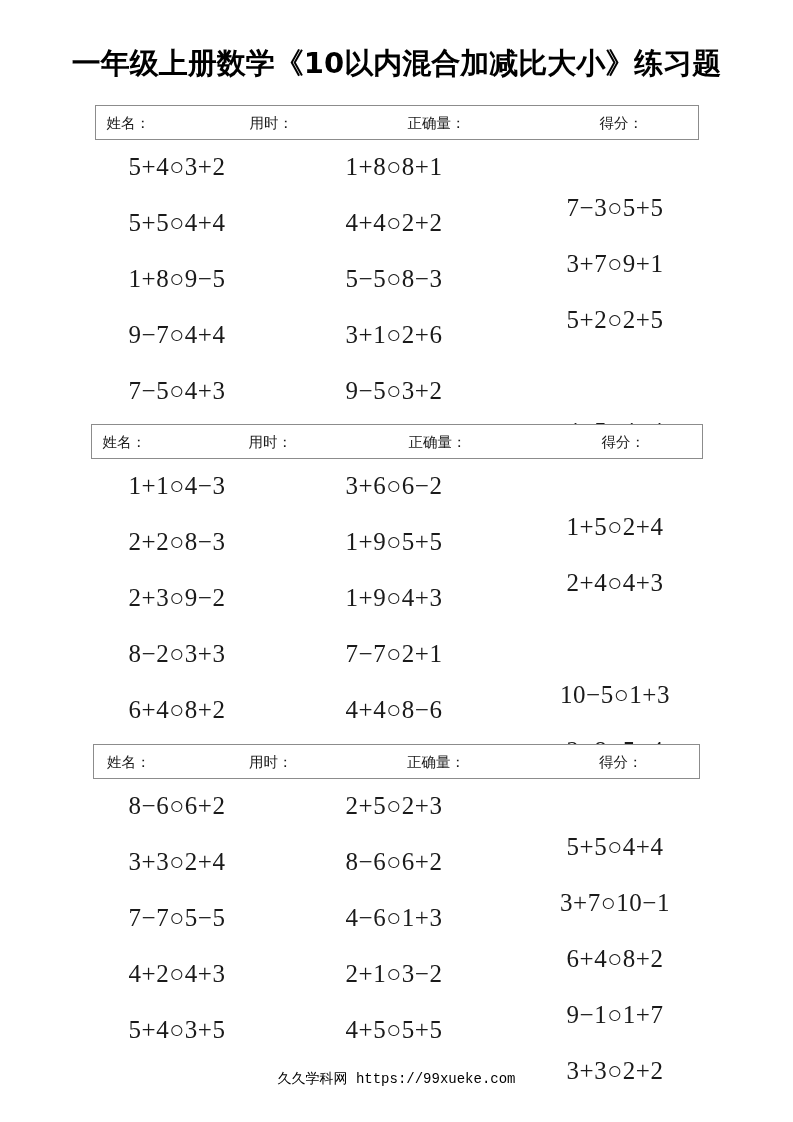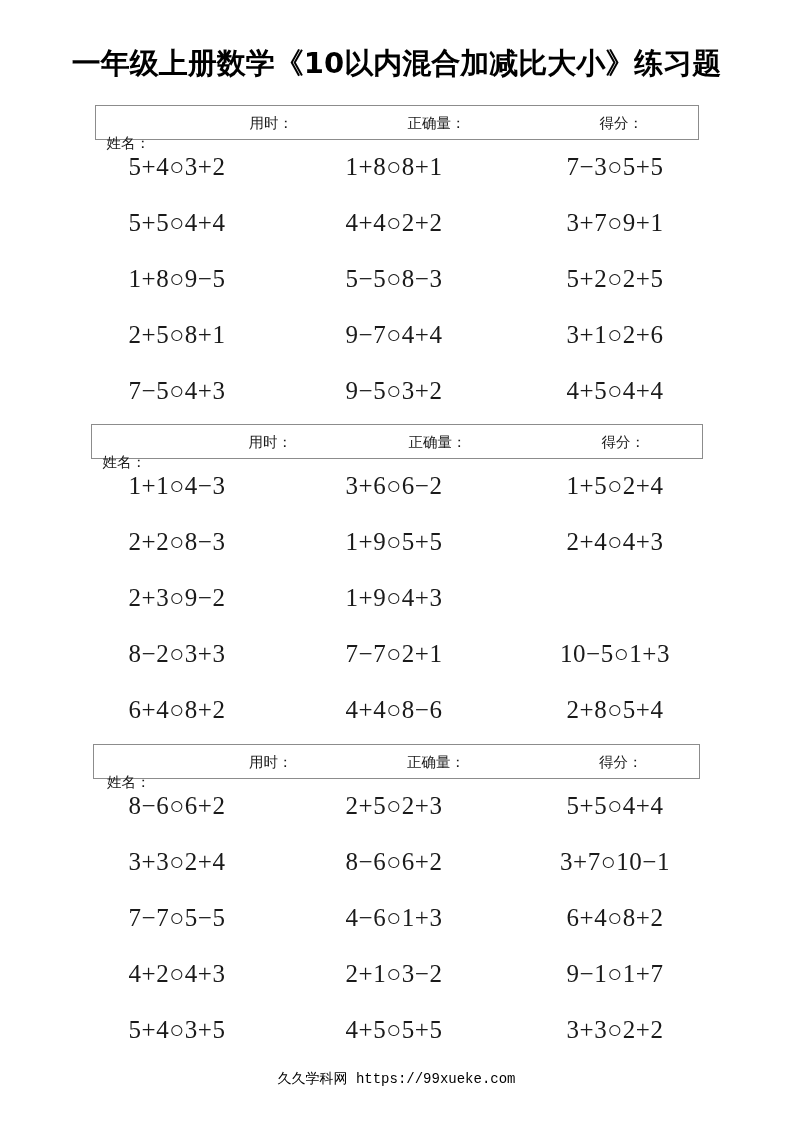--- a/index.html
+++ b/index.html
@@ -63,21 +63,21 @@
 
   .info-field {
     position: absolute;
     top: 50%;
     transform: translateY(-50%);
     font-size: 14.5px;
     color: #1a1a1a;
     white-space: nowrap;
     line-height: 1;
   }
-  .f-name  { left: 11px; margin-top: 20px; }
+  .f-name  { left: 11px; }
   .f-time  { left: 154px; }
   .f-right { left: 312px; }
   .f-score { left: 468px; margin-left: 36px; }
 
   .info-box.w2 .f-name  { left: 11px; }
   .info-box.w2 .f-time  { left: 157px; }
   .info-box.w2 .f-right { left: 317px; }
   .info-box.w2 .f-score { left: 474px; }
 
   .info-box.w3 .f-name  { left: 13px; }
@@ -104,21 +104,21 @@
     line-height: 1;
     color: #1a1a1a;
     font-family: "Liberation Serif", "DejaVu Serif", serif;
     letter-spacing: 0.5px;
     white-space: nowrap;
   }
 
   
   .prow .pcell:nth-child(1) { transform: translateX(-6px); }
   .prow .pcell:nth-child(2) { transform: translateX(-2px); }
-  .prow .pcell:nth-child(3) { transform: translateX(6px); }
+  .prow .pcell:nth-child(3) { transform: translateX(6px); margin-top: 41px; }
 
   
   .footer {
     position: absolute;
     left: 0;
     right: 0;
     top: 1070px;
     text-align: center;
     font-family: Liberation Mono, monospace;
     font-size: 14px;
@@ -150,21 +150,20 @@
         <div class="pcell">5+5○4+4</div>
         <div class="pcell">4+4○2+2</div>
         <div class="pcell">3+7○9+1</div>
       </div>
       <div class="prow">
         <div class="pcell">1+8○9−5</div>
         <div class="pcell">5−5○8−3</div>
         <div class="pcell">5+2○2+5</div>
       </div>
       <div class="prow">
-        <div class="pcell">2+5○8+1</div>
         <div class="pcell">9−7○4+4</div>
         <div class="pcell">3+1○2+6</div>
       </div>
       <div class="prow">
         <div class="pcell">7−5○4+3</div>
         <div class="pcell">9−5○3+2</div>
         <div class="pcell">4+5○4+4</div>
       </div>
     </div>
   </div>

